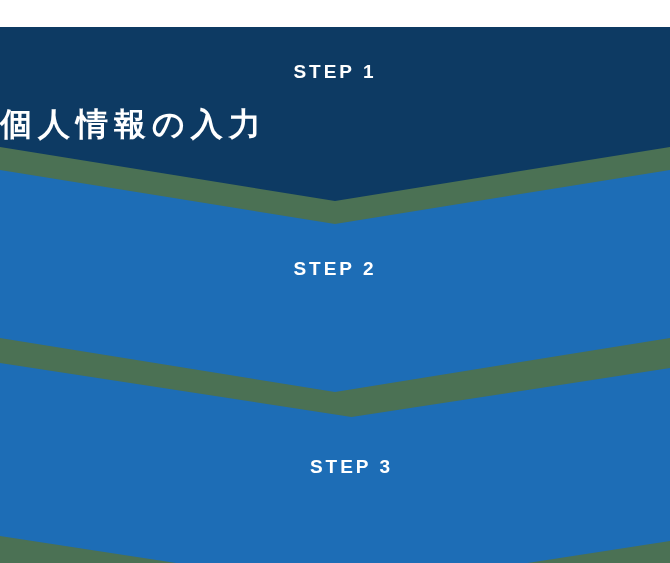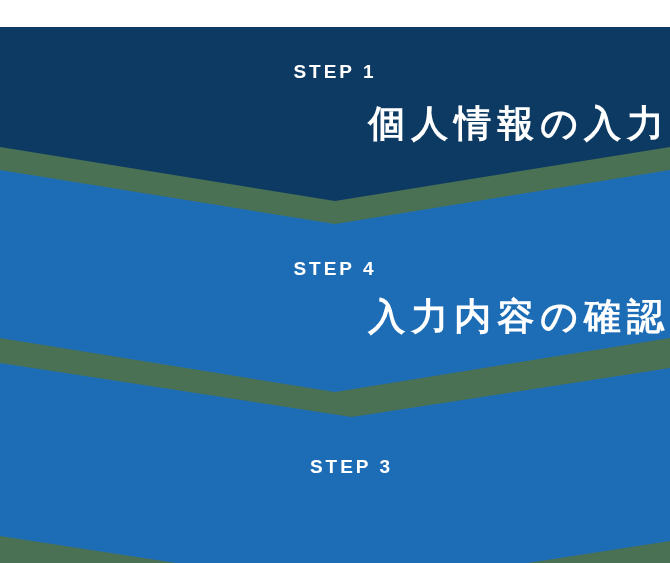--- a/index.html
+++ b/index.html
@@ -43,23 +43,23 @@
     color: #ffffff;
     font-size: 19px;
     font-weight: 700;
     letter-spacing: 3px;
     line-height: 24px;
   }
   .step-title {
     position: absolute;
     left: 0;
     right: 0;
-    text-align: right;
+    text-align: left;
     color: #ffffff;
-    font-size: 37px;
+    font-size: 32px;
     font-weight: 700;
     letter-spacing: 6px;
     line-height: 36px;
   }
   .chevron-1 .step-label { top: 33px; }
   .chevron-1 .step-title { top: 79px; }
   .chevron-2 .step-label { top: 87px; }
   .chevron-2 .step-title { top: 129px; }
   .chevron-3 .step-label { top: 92px; }
   .chevron-3 .step-title { top: 134px; }
@@ -68,21 +68,20 @@
 <body>
 
 <div class="stage" style="background-color: rgb(75, 113, 84);">
 
   <div class="chevron chevron-1" style="background-color: rgb(13, 58, 99);">
     <div class="step-label">STEP 1</div>
     <div class="step-title">個人情報の入力</div>
   </div>
 
   <div class="chevron chevron-2" style="background-color: rgb(29, 109, 182);">
-    <div class="step-label">STEP 4</div>
-    <div class="step-title">入力内容の確認</div>
+    <div class="step-label">STEP 2</div>
   </div>
 
   <div class="chevron chevron-3" style="background-color: rgb(29, 109, 182);">
     <div class="step-label">STEP 3</div>
   </div>
 
 </div>
 
 </body></html>

